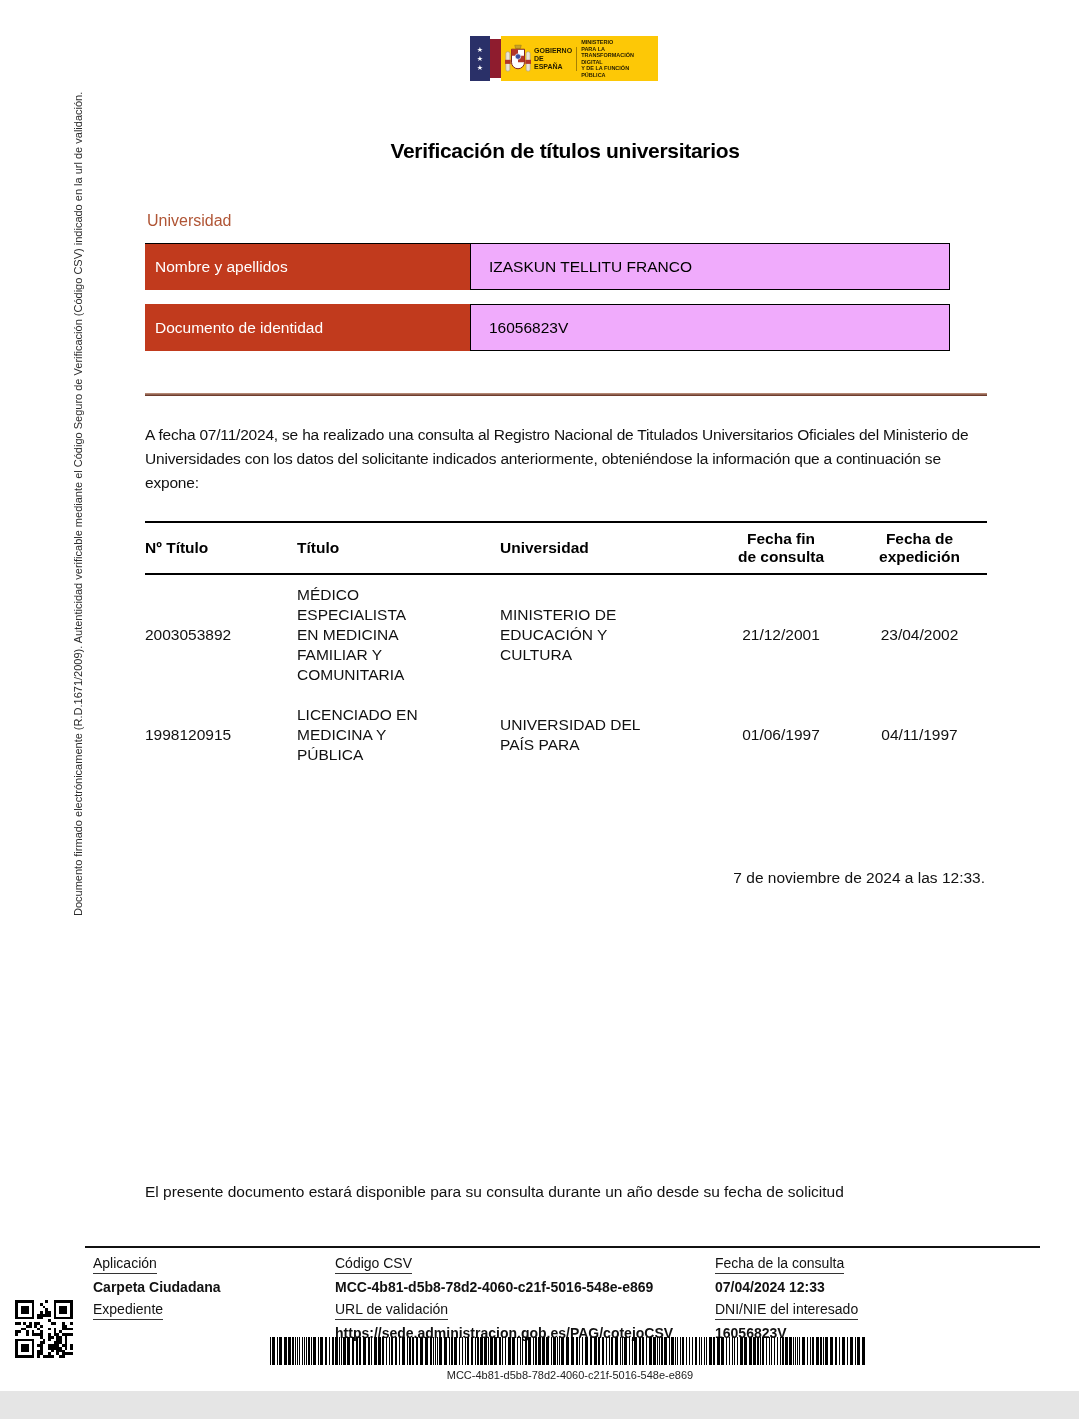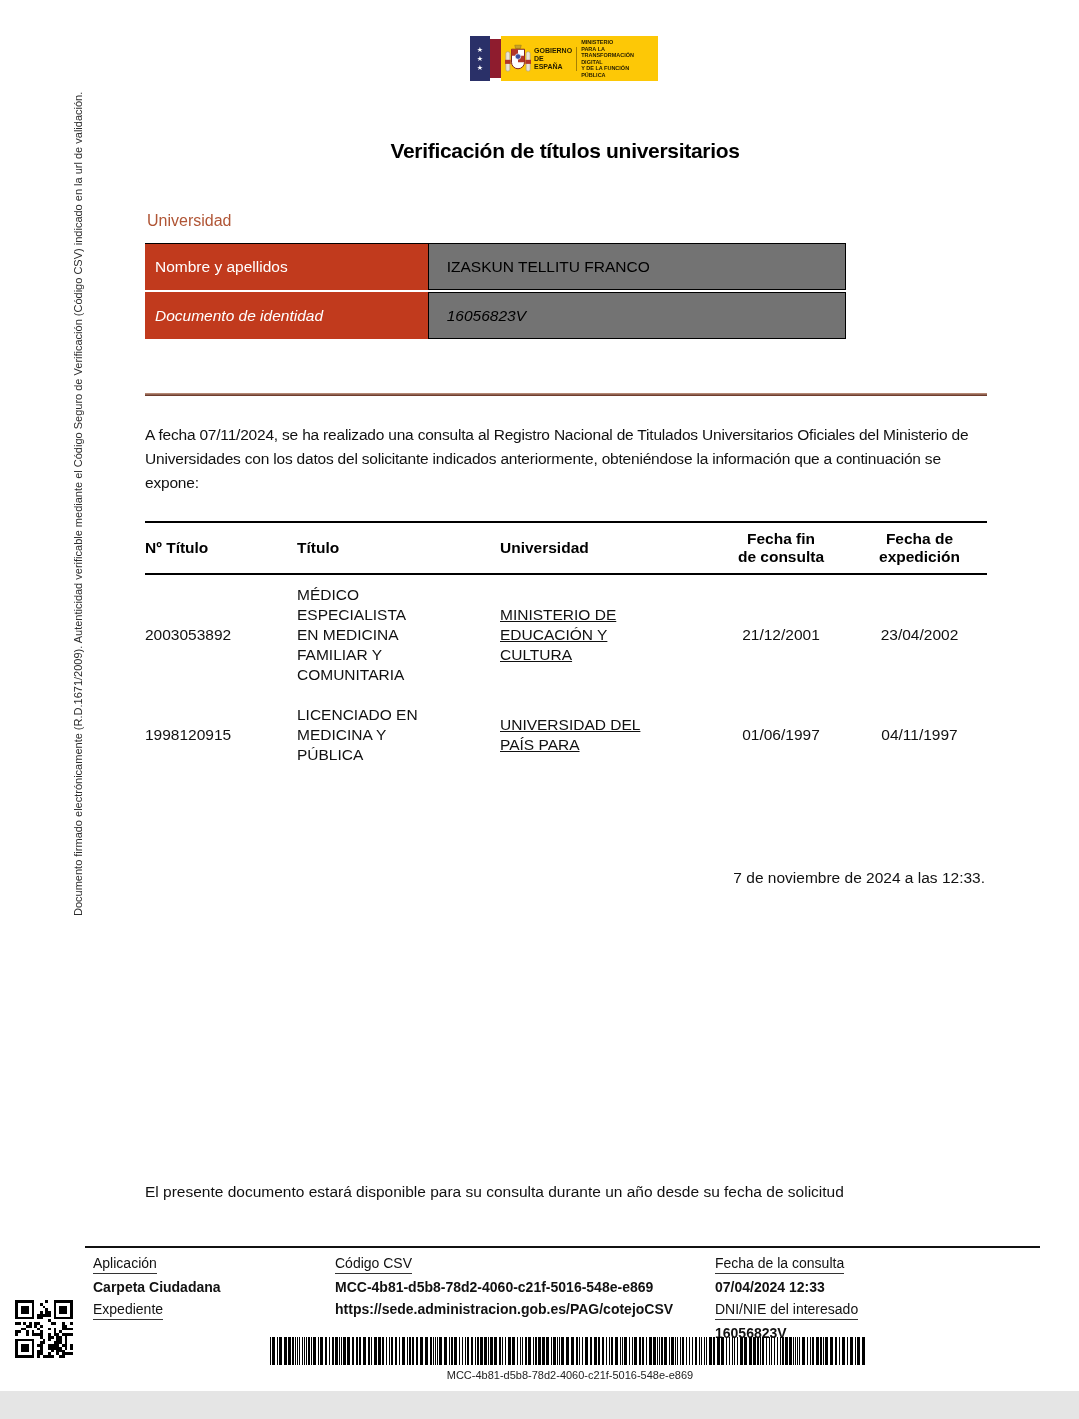--- a/index.html
+++ b/index.html
@@ -20,46 +20,46 @@
   .coat { flex:0 0 auto; margin-right:3px; }
   .gov-text { font-weight:bold; font-size:7px; line-height:8px; color:#231c00; padding-right:4px; border-right:1px solid rgba(60,40,0,.45); }
   .min-text { font-size:5.5px; line-height:6.5px; color:#231c00; padding-left:4px; font-weight:bold; }
 
   .doc-title { position:absolute; left:145px; top:139px; width:840px; text-align:center;
     font-size:21px; font-weight:bold; letter-spacing:-.3px; color:#000; }
 
   .sol-heading { position:absolute; left:147px; top:212px; font-size:16px; color:#b05535; }
 
   
-  .app-table { position:absolute; left:145px; top:243px; width:701px; }
+  .app-table { position:absolute; left:145px; top:243px; width:805px; }
   .app-row { display:flex; height:47px; }
-  .app-row + .app-row { margin-top:2px;font-style:italic; }
+  .app-row + .app-row { margin-top:14px; }
   .app-label { width:325px; background:#c13a1d; color:#fff; display:flex; align-items:center;
     padding-left:10px; font-size:15.5px; }
   .app-row:first-child .app-label { border-top:1px solid #000; }
-  .app-value { width:480px; background:#737373; border:1px solid #000; display:flex; align-items:center;
+  .app-value { width:480px; background:#f0abfc; border:1px solid #000; display:flex; align-items:center;
     padding-left:18px; font-size:15.5px; color:#000; }
 
   .rule-brown { position:absolute; left:145px; top:393px; width:842px; height:3px;
     background:linear-gradient(#c49a85, #5d2a1c); }
 
   .intro { position:absolute; left:145px; top:423px; width:848px; font-size:15.5px;
     line-height:24px; letter-spacing:-.2px; color:#111; }
 
   
   .degrees { position:absolute; left:145px; top:521px; width:842px; border-collapse:collapse; }
   .degrees th { border-top:2px solid #000; border-bottom:2px solid #000; font-size:15.5px;
     font-weight:bold; padding:7px 0; vertical-align:middle; color:#000; }
   .degrees th.l { text-align:left; }
   .degrees th.c { text-align:center; }
   .pre { white-space:pre-line; }
   .degrees td { font-size:15.5px; vertical-align:middle; padding:10px 0; line-height:20px; color:#111; }
   .degrees td.c { text-align:center; }
   .w-titulo { max-width:132px; }
-  .w-univ { max-width:152px;text-decoration:underline; }
+  .w-univ { max-width:152px; }
 
   .emission { position:absolute; left:145px; top:822px; font-size:15.5px; color:#111; }
   .dateline { position:absolute; left:145px; top:869px; width:840px; text-align:right; font-size:15.5px; color:#111; }
   .availability { position:absolute; left:145px; top:1183px; font-size:15.5px; color:#111; }
 
   .footer-rule { position:absolute; left:85px; top:1246px; width:955px; height:2px; background:#111; }
 
   .fcol { position:absolute; font-size:14px; color:#111; }
   .fcol .lbl { display:inline-block; border-bottom:1px solid #333; padding-bottom:1px; margin-bottom:5px; }
   .fcol .val { font-weight:bold; margin-bottom:5px; }
@@ -189,20 +189,21 @@
 
   <div class="fcol fcol-1">
     <div><span class="lbl">Aplicación</span></div>
     <div class="val">Carpeta Ciudadana</div>
     <div><span class="lbl">Expediente</span></div>
   </div>
 
   <div class="fcol fcol-2">
     <div><span class="lbl">Código CSV</span></div>
     <div class="val">MCC-4b81-d5b8-78d2-4060-c21f-5016-548e-e869</div>
+    <div><span class="lbl">URL de validación</span></div>
     <div class="val">https://sede.administracion.gob.es/PAG/cotejoCSV</div>
   </div>
 
   <div class="fcol fcol-3">
     <div><span class="lbl">Fecha de la consulta</span></div>
     <div class="val">07/04/2024 12:33</div>
     <div><span class="lbl">DNI/NIE del interesado</span></div>
     <div class="val">16056823V</div>
   </div>
 

